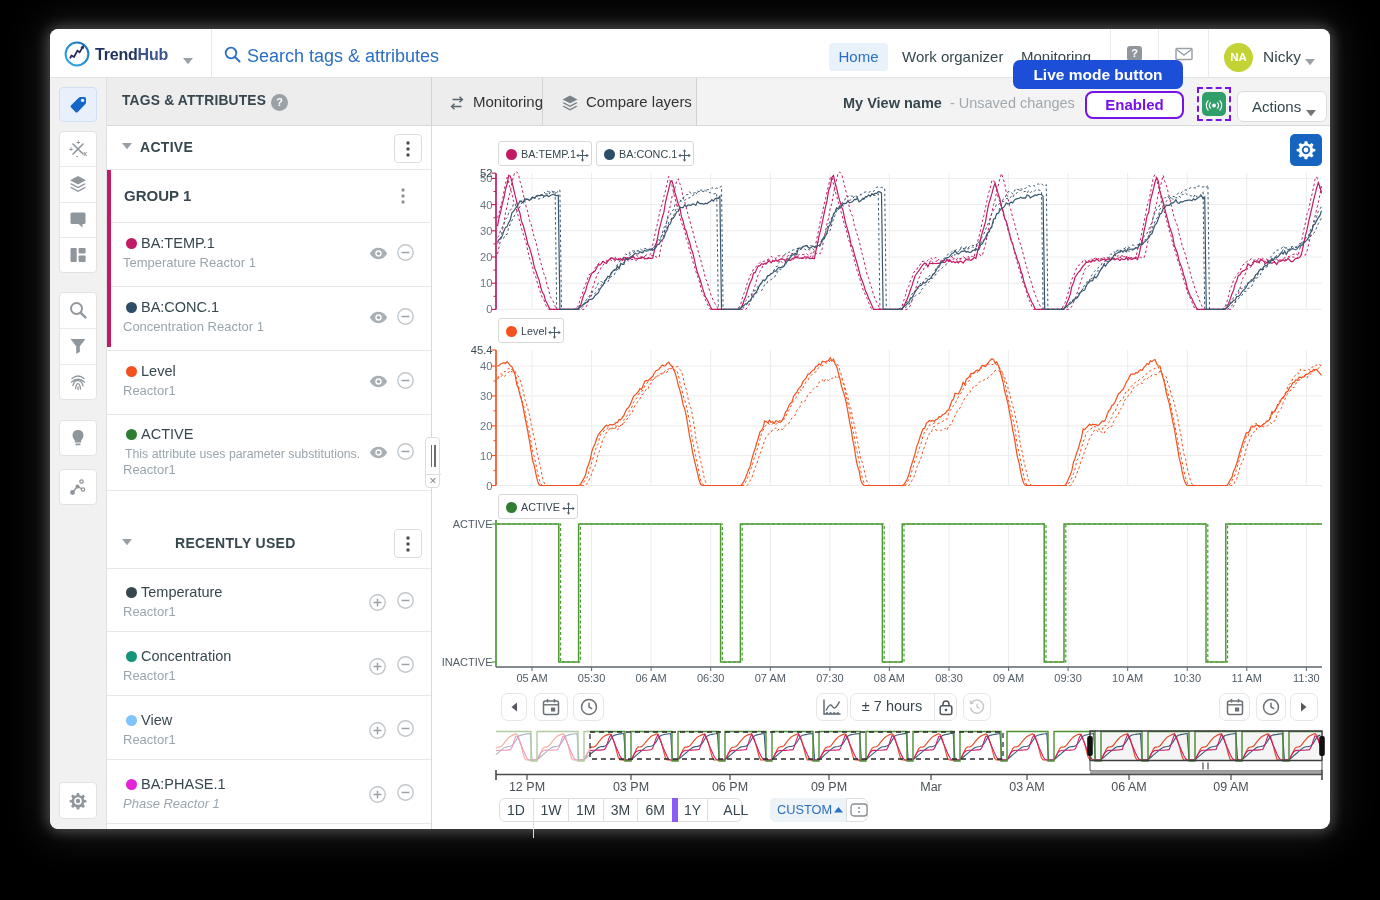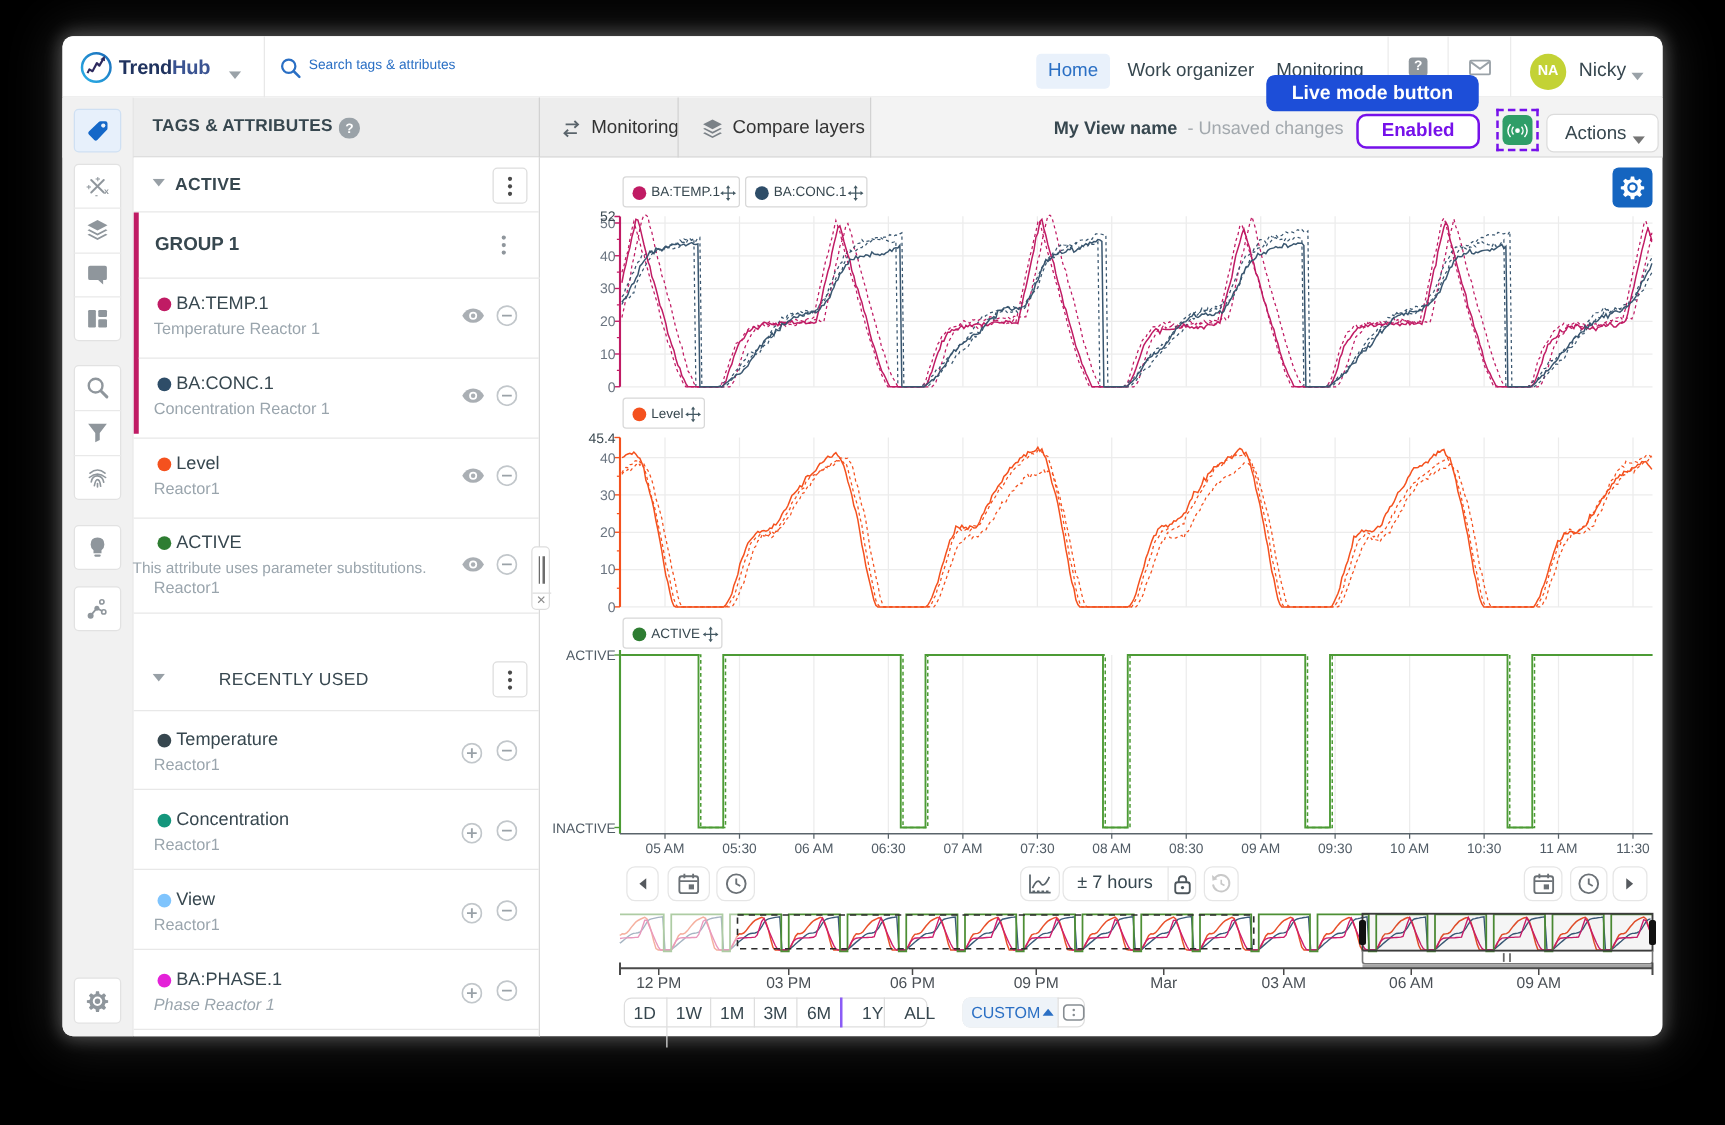--- a/index.html
+++ b/index.html
@@ -17,21 +17,21 @@
     </svg></div>
 <div style="position:absolute;left:95px;top:46px;font-size:16px;font-weight:bold;color:#20335f;letter-spacing:-0.2px;">Trend<span style="color:#3b5492;font-weight:600">Hub</span></div>
 <div style="position:absolute;left:183px;top:51px;"><svg width="10" height="7" viewBox="0 0 10 7" style="">
       <path d="M0 0 L10 0 L5.0 6.2 Z" fill="#9aa2a8"></path>
     </svg></div>
 <div style="position:absolute;left:211px;top:29px;width:1px;height:49px;background:#e8e8e8;"></div>
 <div style="position:absolute;left:224px;top:46px;"><svg width="17" height="17" viewBox="0 0 17 17" style="">
       <circle cx="7" cy="7" r="5.3" fill="none" stroke="#2a6fc4" stroke-width="1.8"></circle>
       <line x1="11" y1="11" x2="15.5" y2="15.5" stroke="#2a6fc4" stroke-width="2" stroke-linecap="round"></line>
     </svg></div>
-<div style="position:absolute;left:247px;top:46px;font-size:11px;color:#2a6fc4;">Search tags &amp; attributes</div>
+<div style="position:absolute;left:247px;top:46px;font-size:18px;color:#2a6fc4;">Search tags &amp; attributes</div>
 <div style="position:absolute;left:829px;top:43px;width:59px;height:28px;background:#e9f1fb;border-radius:4px;text-align:center;line-height:28px;font-size:15px;color:#2a6fc4;">Home</div>
 <div style="position:absolute;left:902px;top:43px;height:28px;line-height:28px;font-size:15px;color:#37474f;">Work organizer</div>
 <div style="position:absolute;left:1021px;top:43px;height:28px;line-height:28px;font-size:15px;color:#37474f;">Monitoring</div>
 <div style="position:absolute;left:1110px;top:29px;width:1px;height:49px;background:#ebebeb;"></div>
 <div style="position:absolute;left:1127px;top:46px;width:15px;height:15px;background:#8f969c;border-radius:3px;text-align:center;line-height:15px;font-size:11px;font-weight:bold;color:#fff;">?</div>
 <div style="position:absolute;left:1158px;top:29px;width:1px;height:49px;background:#ebebeb;"></div>
 <div style="position:absolute;left:1175px;top:47px;line-height:0;"><svg width="18" height="14" viewBox="0 0 18 14" style="">
       <rect x="1" y="1.5" width="16" height="11" rx="1" fill="none" stroke="#9aa2a8" stroke-width="1.5"></rect>
       <path d="M1.5 2.5 L9 8 L16.5 2.5" fill="none" stroke="#9aa2a8" stroke-width="1.5"></path>
     </svg></div>
@@ -228,42 +228,42 @@
       <circle cx="9.5" cy="6.5" r="3.2" fill="#fff"></circle>
       <circle cx="9.5" cy="6.5" r="1.8" fill="#aaafb4"></circle>
     </svg></div>
 <div style="position:absolute;left:396.5px;top:372px;"><svg width="17" height="17" viewBox="0 0 17 17" style="">
       <circle cx="8.5" cy="8.5" r="7.7" fill="none" stroke="#c2c7cb" stroke-width="1.4"></circle>
       <line x1="4.6" y1="8.5" x2="12.4" y2="8.5" stroke="#9aa2a8" stroke-width="1.5"></line>
     </svg></div>
 <div style="position:absolute;left:107px;top:414px;width:324px;height:1px;background:#e8e8e8;"></div>
 <div style="position:absolute;left:126.0px;top:428.5px;width:11.0px;height:11.0px;border-radius:50%;background:#2e7d32;"></div>
 <div style="position:absolute;left:141px;top:426px;font-size:14.5px;color:#37474f;">ACTIVE</div>
-<div style="position:absolute;left:106px;top:446px;font-size:13px;color:#9aa5ad;"><span style="font-size:12.3px">This attribute uses parameter substitutions.</span></div>
+<div style="position:absolute;left:125px;top:446px;font-size:13px;color:#9aa5ad;"><span style="font-size:12.3px">This attribute uses parameter substitutions.</span></div>
 <div style="position:absolute;left:123px;top:462px;font-size:13px;color:#9aa5ad;">Reactor1</div>
 <div style="position:absolute;left:369px;top:445px;"><svg width="19" height="13" viewBox="0 0 19 13" style="">
       <path d="M9.5 0.8 Q15 0.8 18.2 6.5 Q15 12.2 9.5 12.2 Q4 12.2 0.8 6.5 Q4 0.8 9.5 0.8 Z" fill="#aaafb4"></path>
       <circle cx="9.5" cy="6.5" r="3.2" fill="#fff"></circle>
       <circle cx="9.5" cy="6.5" r="1.8" fill="#aaafb4"></circle>
     </svg></div>
 <div style="position:absolute;left:396.5px;top:443px;"><svg width="17" height="17" viewBox="0 0 17 17" style="">
       <circle cx="8.5" cy="8.5" r="7.7" fill="none" stroke="#c2c7cb" stroke-width="1.4"></circle>
       <line x1="4.6" y1="8.5" x2="12.4" y2="8.5" stroke="#9aa2a8" stroke-width="1.5"></line>
     </svg></div>
 <div style="position:absolute;left:107px;top:490px;width:324px;height:1px;background:#e8e8e8;"></div>
 <div style="position:absolute;left:424.5px;top:437px;width:15px;height:51px;background:#fff;border:1px solid #ddd;border-radius:4px;">
     <div style="position:absolute;left:5px;top:7px;width:1.5px;height:22px;background:#6d6d6d"></div>
     <div style="position:absolute;left:8.5px;top:7px;width:1.5px;height:22px;background:#6d6d6d"></div>
     <div style="position:absolute;left:0;top:36px;width:15px;height:1px;background:#ddd"></div>
     <div style="position:absolute;left:0;top:36px;width:15px;height:14px;text-align:center;line-height:14px;font-size:9.5px;color:#8a8a8a">✕</div>
   </div>
 <div style="position:absolute;left:122px;top:539px;line-height:0;"><svg width="10" height="7" viewBox="0 0 10 7" style="">
       <path d="M0 0 L10 0 L5.0 6.2 Z" fill="#98a0a6"></path>
     </svg></div>
-<div style="position:absolute;left:140px;top:535px;font-size:14px;font-weight:normal;color:#37474f;letter-spacing:0.3px;padding-left:35px;">RECENTLY USED</div>
+<div style="position:absolute;left:140px;top:535px;font-size:14px;font-weight:bold;color:#37474f;letter-spacing:0.3px;padding-left:35px;">RECENTLY USED</div>
 <div style="position:absolute;left:394px;top:529px;width:28px;height:29px;background:#fff;border:1px solid #ddd;border-radius:4px;display:flex;align-items:center;justify-content:center;">
     <svg width="4" height="16" viewBox="0 0 4 16" style="">
       <g fill="#4a4a4a">
         <circle cx="2" cy="2" r="1.7"></circle>
         <circle cx="2" cy="8" r="1.7"></circle>
         <circle cx="2" cy="14" r="1.7"></circle>
       </g>
     </svg>
   </div>
 <div style="position:absolute;left:107px;top:568px;width:324px;height:1px;background:#e8e8e8;"></div>
@@ -612,21 +612,21 @@
     <svg width="8" height="10" viewBox="0 0 8 10" style="">
       <path d="M1 0.5 L6.5 5 L1 9.5 Z" fill="#55595e"></path>
     </svg>
   </div>
 <div style="position:absolute;left:498.5px;top:798px;width:243px;height:24px;background:#fff;border:1px solid #dedede;border-radius:6px;"></div>
 <div style="position:absolute;left:498.5px;top:798px;width:34.7px;height:24px;text-align:center;line-height:24px;font-size:14px;color:#37474f;">1D</div>
 <div style="position:absolute;left:533.2px;top:798px;width:34.7px;height:40px;text-align:center;line-height:24px;font-size:14px;color:#37474f;border-left:1px solid #dedede;">1W</div>
 <div style="position:absolute;left:567.9px;top:798px;width:34.7px;height:24px;text-align:center;line-height:24px;font-size:14px;color:#37474f;border-left:1px solid #dedede;">1M</div>
 <div style="position:absolute;left:602.6px;top:798px;width:34.7px;height:24px;text-align:center;line-height:24px;font-size:14px;color:#37474f;border-left:1px solid #dedede;">3M</div>
 <div style="position:absolute;left:637.4px;top:798px;width:34.7px;height:24px;text-align:center;line-height:24px;font-size:14px;color:#37474f;border-left:1px solid #dedede;">6M</div>
-<div style="position:absolute;left:672.1px;top:798px;width:34.7px;height:24px;text-align:right;line-height:24px;font-size:14px;color:#37474f;border-left:2px solid #8b5cf6;">1Y</div>
+<div style="position:absolute;left:672.1px;top:798px;width:34.7px;height:24px;text-align:center;line-height:24px;font-size:14px;color:#37474f;border-left:6px solid #8b5cf6;">1Y</div>
 <div style="position:absolute;left:706.8px;top:798px;width:57px;height:24px;text-align:center;line-height:24px;font-size:14px;color:#37474f;border-left:1px solid #dedede;">ALL</div>
 <div style="position:absolute;left:770px;top:798px;width:98px;height:24px;background:#fff;border:1px solid #dedede;border-radius:6px;"></div>
 <div style="position:absolute;left:770px;top:798px;width:76px;height:24px;background:#eef3f8;border-radius:6px 0 0 6px;">
     <span style="position:absolute;left:7px;top:4px;font-size:12.8px;color:#2a6fc4">CUSTOM</span>
     <span style="position:absolute;right:3px;top:9px;line-height:0;display:block"><svg width="9" height="6" viewBox="0 0 9 6" style="">
         <path d="M0 5.58 L9 5.58 L4.5 0 Z" fill="#2a6fc4"></path>
       </svg></span>
   </div>
 <div style="position:absolute;left:846px;top:798px;width:1px;height:24px;background:#dedede;"></div>
 <div style="position:absolute;left:850px;top:803px;line-height:0;"><svg width="18" height="14" viewBox="0 0 18 14" style="">

